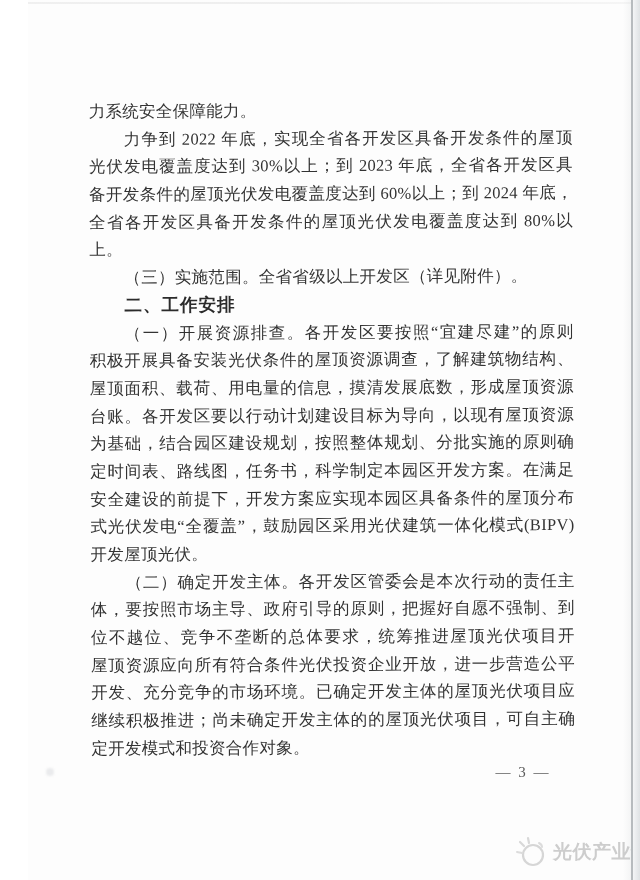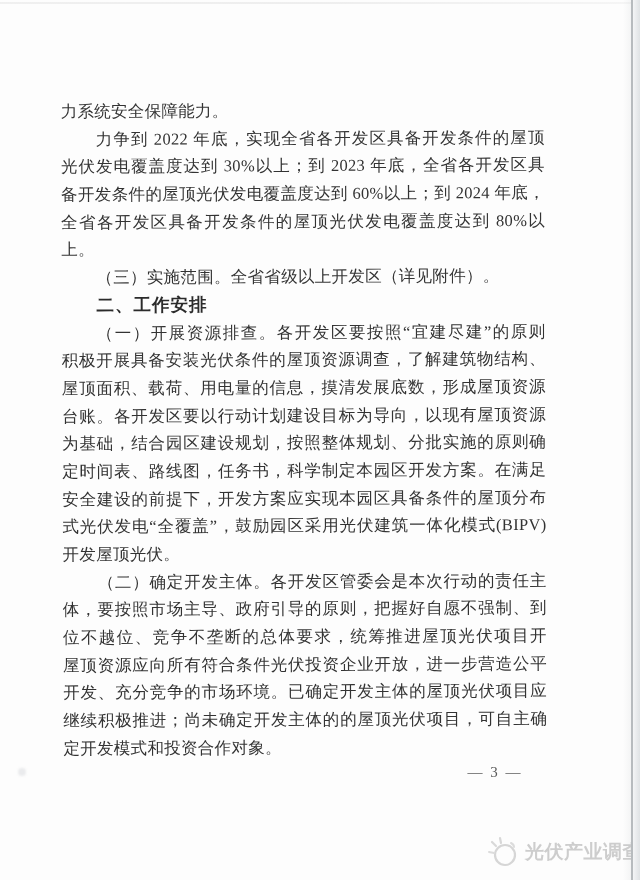--- a/index.html
+++ b/index.html
@@ -6,20 +6,21 @@
   body {
     width: 640px; height: 880px;
     background: #ffffff;
     font-family: "Liberation Serif", "DejaVu Serif", serif;
     overflow: hidden;
     position: relative;
   }
   .page {
     position: absolute; inset: 0;
     background: #fdfdfd;
+    margin-left: 28px;
   }
   
   .scan-top-line {
     position: absolute; top: 2px; left: 0; width: 100%; height: 2px;
     background: linear-gradient(to right, rgba(200,200,200,0.25), rgba(220,220,220,0.45), rgba(200,200,200,0.15));
   }
   
   .scan-dot {
     position: absolute; left: 18px; top: 768px; width: 8px; height: 8px;
     border-radius: 50%;

